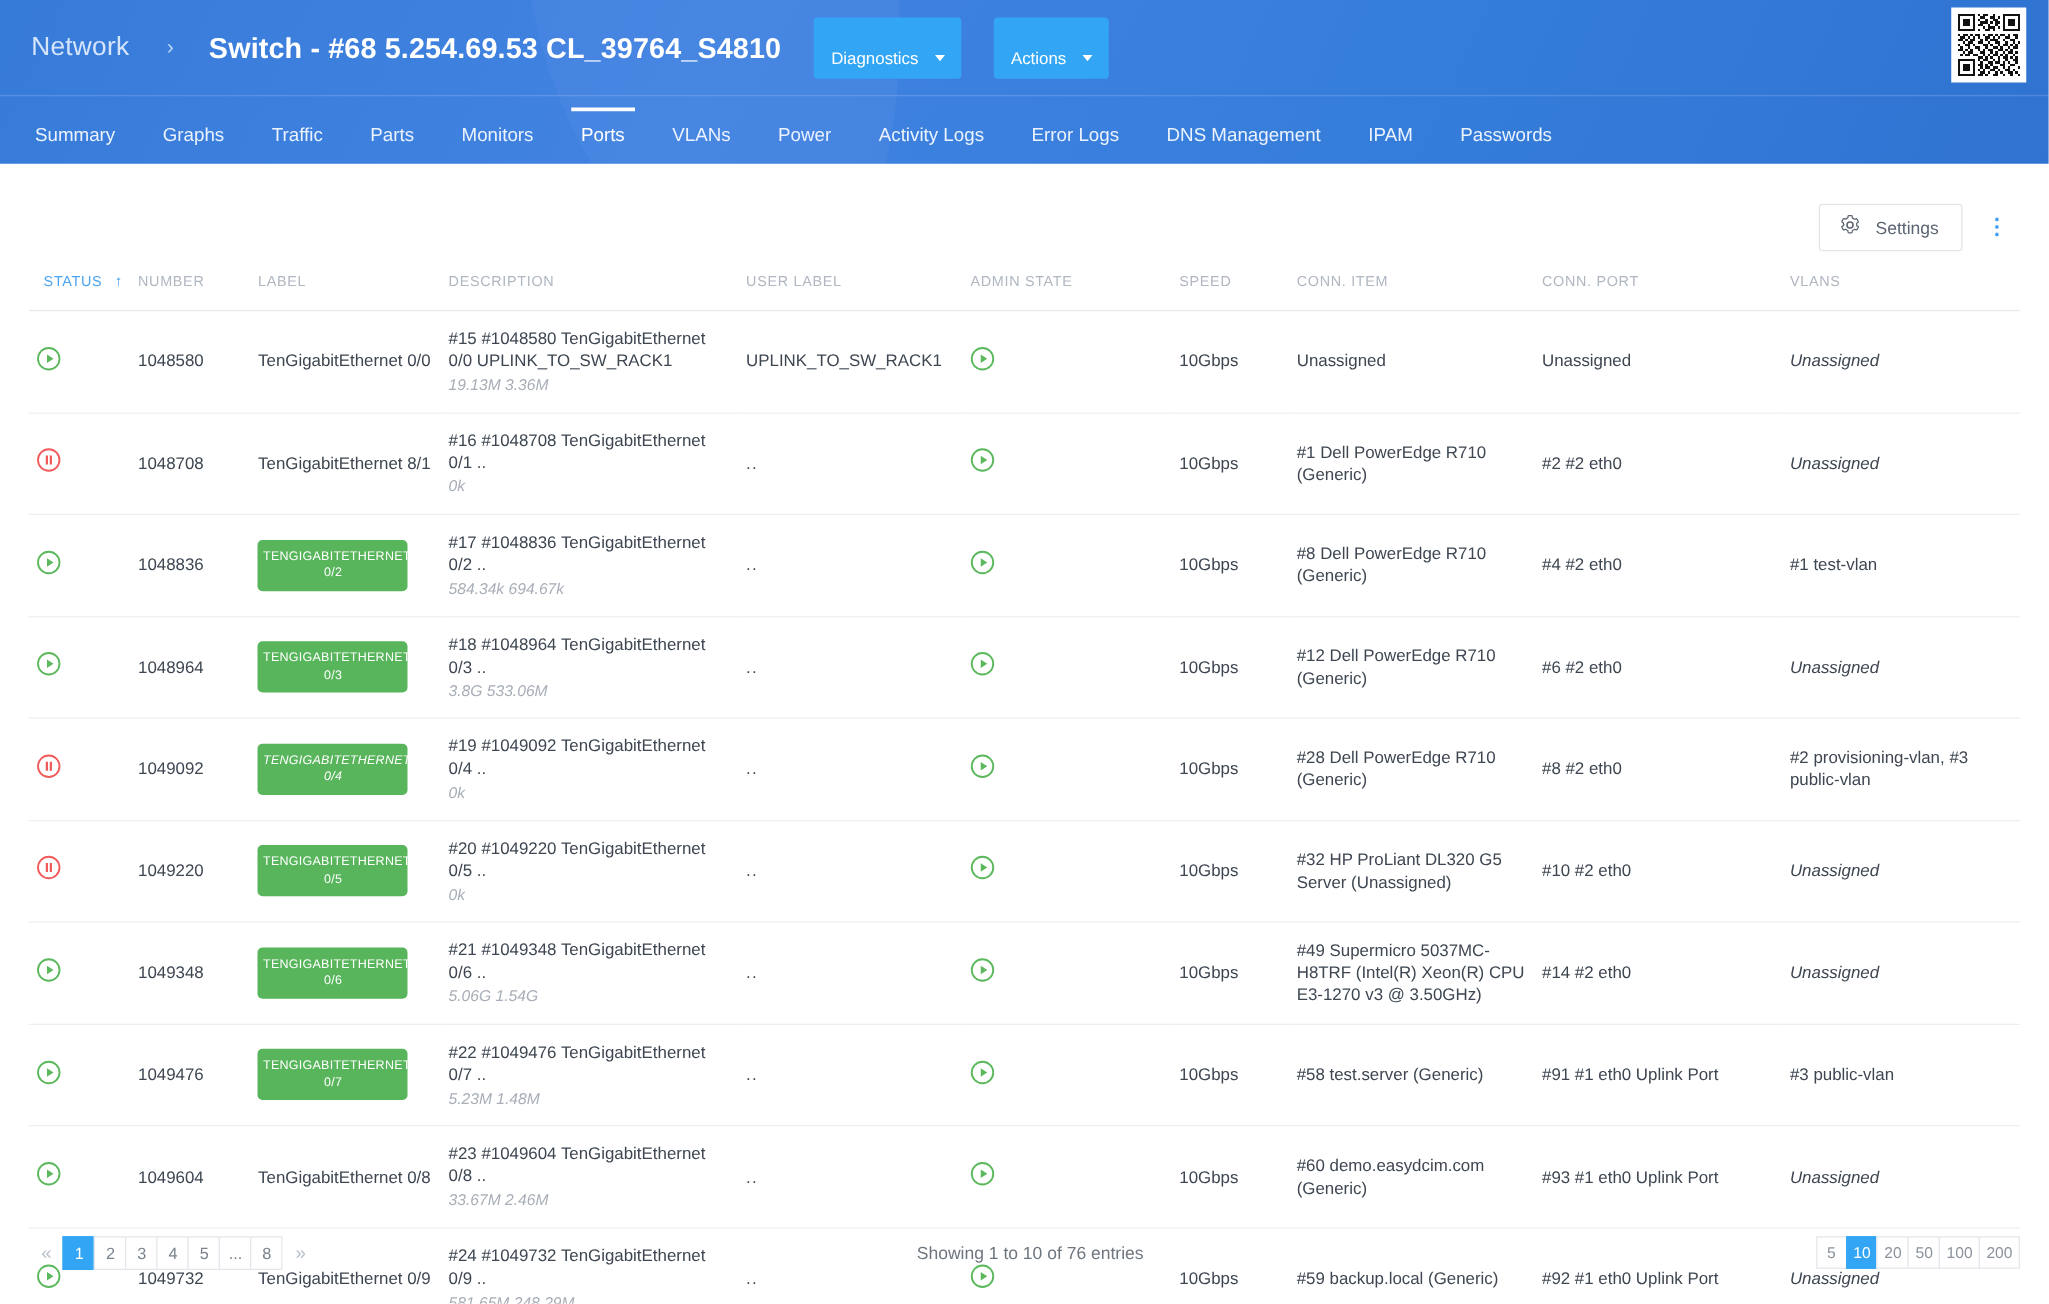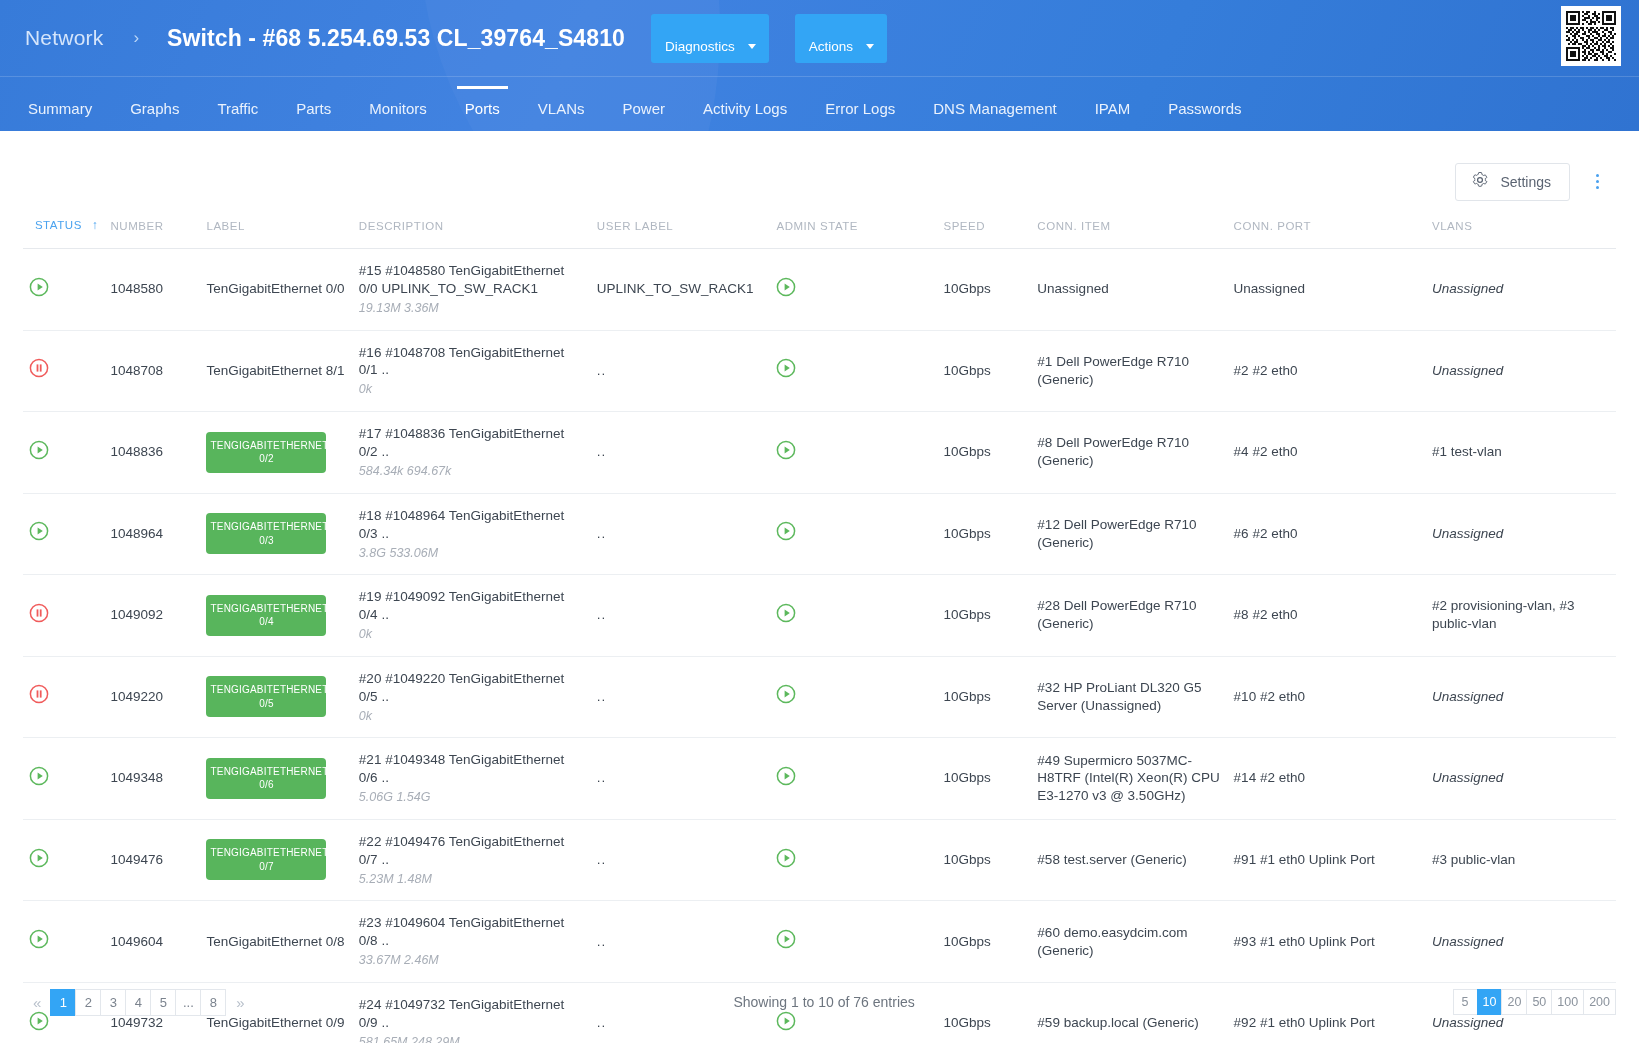--- a/index.html
+++ b/index.html
@@ -646,21 +646,21 @@
           <td class="t-port">#6 #2 eth0</td>
           <td class="t-vlans muted-italic">Unassigned</td>
         </tr>
         <tr>
           <td class="t-status"><span class="state-icon"><svg width="20" height="20" viewBox="0 0 20 20">
                 <circle cx="10" cy="10" r="8.6" fill="none" stroke="#f05b5b" stroke-width="1.5"></circle>
                 <rect x="7.6" y="6.4" width="1.8" height="7.2" fill="#f05b5b"></rect>
                 <rect x="10.8" y="6.4" width="1.8" height="7.2" fill="#f05b5b"></rect>
               </svg></span></td>
           <td class="t-number">1049092</td>
-          <td class="t-label"><span class="badge" style="background: rgb(88, 181, 92);">TENGIGABITETHERNET 0/4</span></td>
+          <td class="t-label"><span class="badge" style="background: rgb(88, 181, 92); font-style: italic;">TENGIGABITETHERNET 0/4</span></td>
           <td class="t-desc">
             <div class="desc-main">#19 #1049092 TenGigabitEthernet 0/4 ..</div>
             <div class="desc-sub">0k</div>
           </td>
           <td class="t-user dotdot">..</td>
           <td class="t-admin"><span class="state-icon"><svg width="20" height="20" viewBox="0 0 20 20">
                 <circle cx="10" cy="10" r="8.6" fill="none" stroke="#5cb85c" stroke-width="1.5"></circle>
                 <path d="M8.6 6.6l5.2 3.4-5.2 3.4z" fill="#5cb85c"></path>
               </svg></span></td>
           <td class="t-speed">10Gbps</td>

